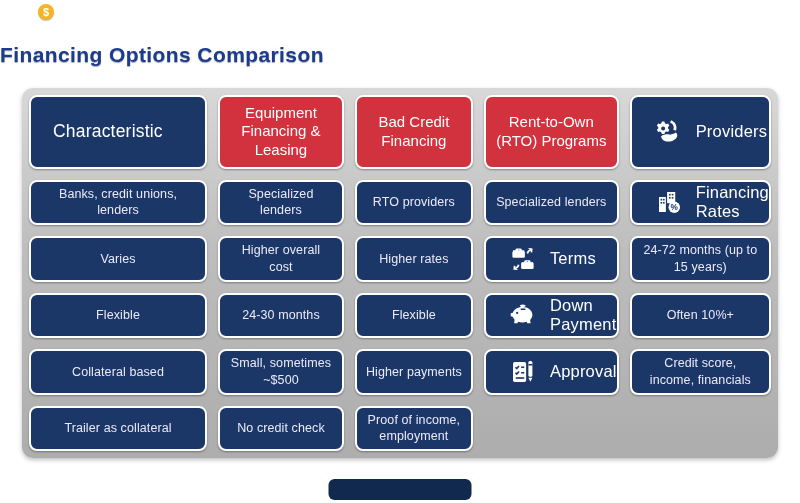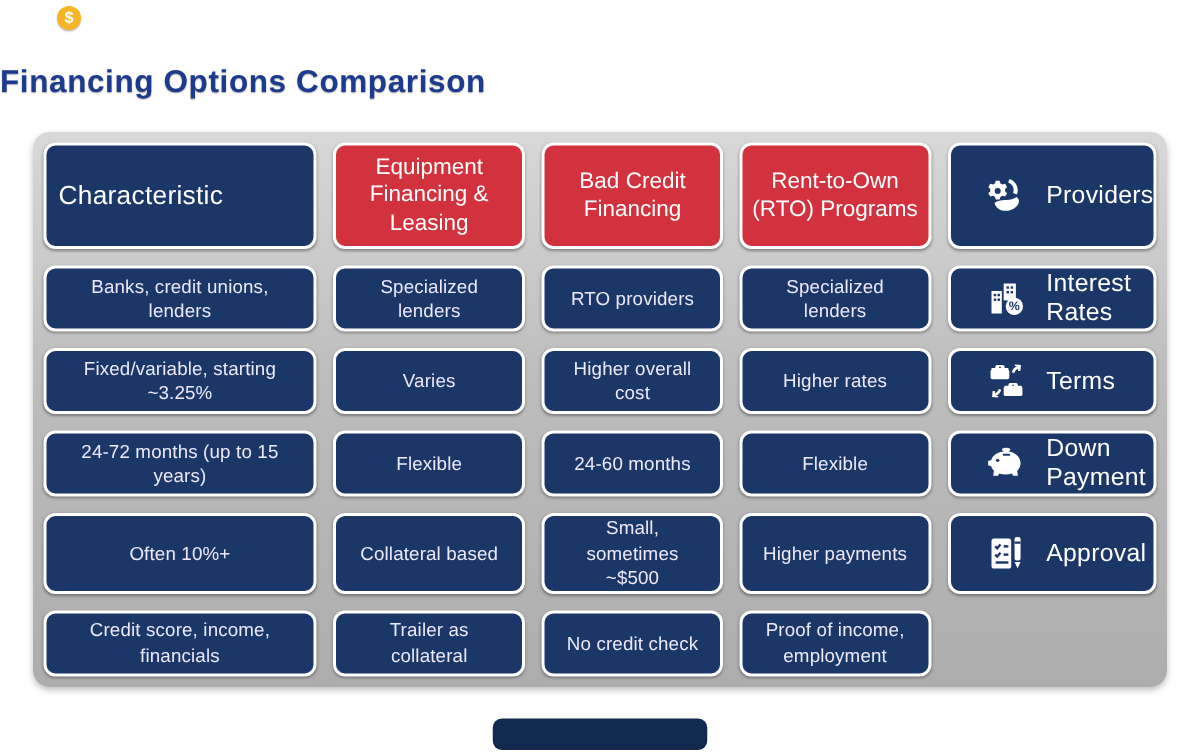--- a/index.html
+++ b/index.html
@@ -37,21 +37,21 @@
     display:flex;align-items:center;justify-content:center;
     box-shadow:0 1px 2px rgba(0,0,0,.35);
   }
   .red-cell{background:#d2313e;}
   .red-cell span{
     display:block;text-align:center;font-size:15px;line-height:1.25;
     font-weight:500;padding:0 6px;
   }
   .label-cell{justify-content:flex-start;padding-left:21px;gap:11px;}
   .label-cell span{font-size:16.5px;font-weight:500;letter-spacing:.2px;}
-  .header-char{padding-left:8px;}
+  .header-char{padding-left:22px;}
   .header-char span{font-size:17.5px;font-weight:500;}
   .value-cell span{
     display:block;text-align:center;font-size:12.5px;line-height:1.32;
     color:#ece9f8;padding:0 9px;letter-spacing:.1px;
   }
   .row-icon{display:flex;align-items:center;justify-content:center;width:32px;height:32px;flex:0 0 32px;}
   .row-icon svg{width:30px;height:30px;display:block;}
   .footer-bar{
     position:absolute;left:50%;transform:translateX(-50%);top:479px;
     width:143px;height:21px;border-radius:6px;background:#12294f;
@@ -117,24 +117,21 @@
                 <rect x="7.2" y="12" width="1.3" height="1.3"></rect>
                 <rect x="12" y="5.5" width="1.3" height="1.3"></rect>
                 <rect x="14.2" y="5.5" width="1.3" height="1.3"></rect>
                 <rect x="12" y="8" width="1.3" height="1.3"></rect>
                 <rect x="14.2" y="8" width="1.3" height="1.3"></rect>
               </g>
               <circle cx="16.2" cy="16.2" r="4.6" fill="#fff"></circle>
               <text x="16.2" y="18" font-size="6.6" font-weight="bold" fill="#1b3768" text-anchor="middle" font-family="Liberation Sans, sans-serif">%</text>
             </svg>
           </span>
-          <span>Interest Rates</span>
-        </div>
-        <div class="cell value-cell">
-          <span>Fixed/variable, starting ~3.25%</span>
+          <span>Financing Rates</span>
         </div>
         <div class="cell value-cell">
           <span>Varies</span>
         </div>
         <div class="cell value-cell">
           <span>Higher overall cost</span>
         </div>
         <div class="cell value-cell">
           <span>Higher rates</span>
         </div>
@@ -152,21 +149,21 @@
           </span>
           <span>Terms</span>
         </div>
         <div class="cell value-cell">
           <span>24-72 months (up to 15 years)</span>
         </div>
         <div class="cell value-cell">
           <span>Flexible</span>
         </div>
         <div class="cell value-cell">
-          <span>24-60 months</span>
+          <span>24-30 months</span>
         </div>
         <div class="cell value-cell">
           <span>Flexible</span>
         </div>
         <div class="cell label-cell">
           <span class="row-icon">
             <svg viewBox="0 0 24 24" xmlns="http://www.w3.org/2000/svg">
               <g fill="#fff">
                 <path d="M11.5 5.5c4.6 0 8 2.7 8 6.3 0 1.6-.7 3-1.8 4.1l.4 2.6h-2.6l-.6-1.2c-1 .4-2.2.6-3.4.6-1.2 0-2.4-.2-3.4-.6l-.6 1.2H4.9l.4-2.7c-.7-.7-1.2-1.5-1.5-2.4l-1.6-.5v-2.3l1.7-.5c.8-2.7 3.9-4.6 7.6-4.6z"></path>
                 <path d="M9.5 4.2c1.4-.8 3.2-.8 4.6 0-.3 1.1-1.3 1.8-2.3 1.8s-2-.7-2.3-1.8z"></path>

